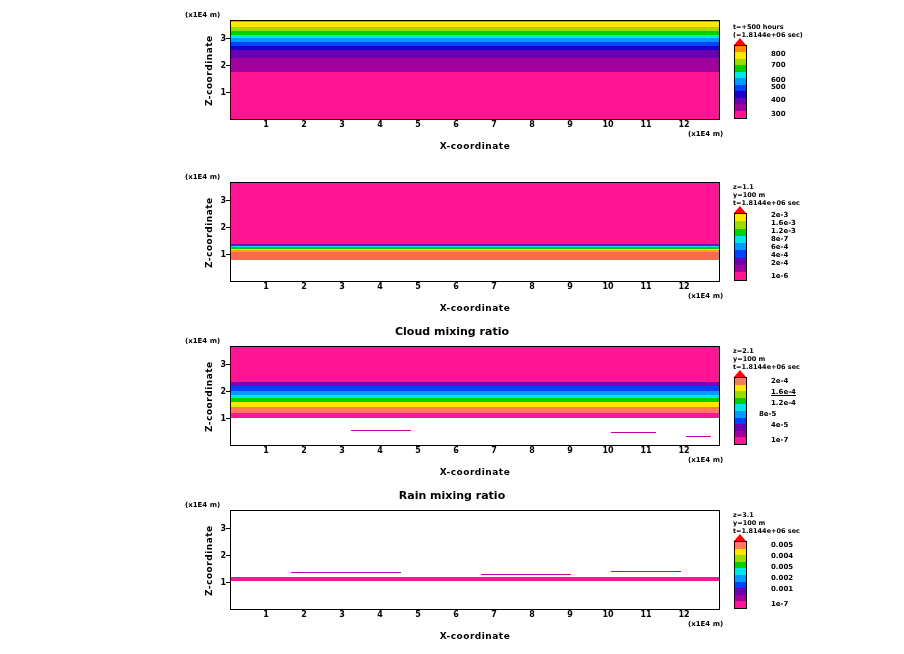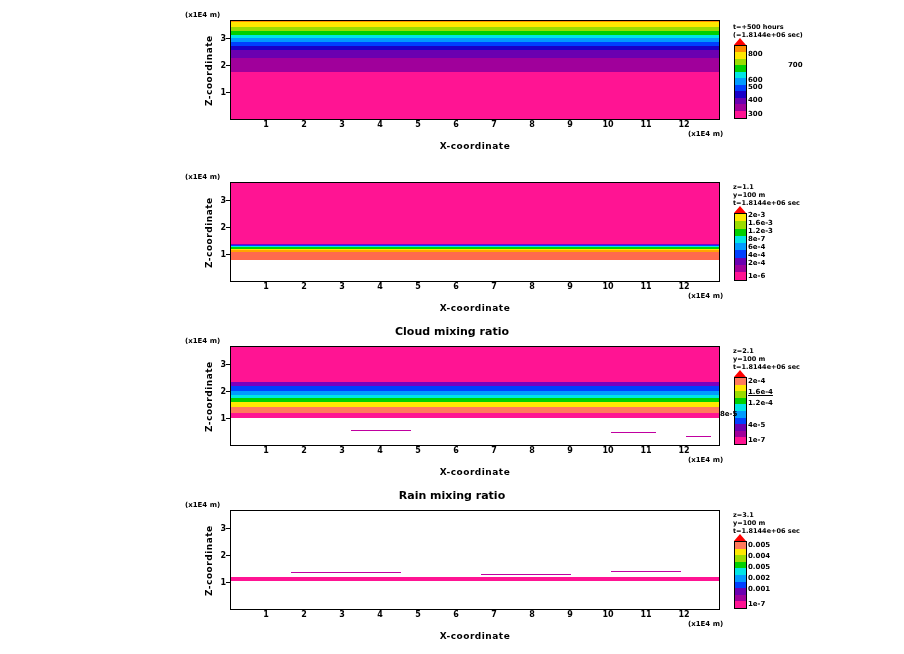--- a/index.html
+++ b/index.html
@@ -42,21 +42,21 @@
   .xlabel{
     position:absolute;font-size:9px;font-weight:bold;text-align:center;
     letter-spacing:.5px;
   }
   .units{position:absolute;font-size:7px;font-weight:bold;white-space:nowrap;}
   .xtick{position:absolute;font-size:8px;font-weight:bold;text-align:center;width:14px;}
   .ytick{position:absolute;font-size:8px;font-weight:bold;text-align:right;width:12px;}
   .tickmark{position:absolute;background:#000;}
   .cbar{position:absolute;width:11px;border:1px solid #000;}
   .cbseg{position:absolute;left:0;width:100%;}
-  .cbtick{position:absolute;font-size:7px;font-weight:bold;white-space:nowrap;color:#000;}
+  .cbtick{position:absolute;font-size:7px;font-weight:bold;white-space:nowrap;color:#000;padding-left:23px;}
   .cbarrow{position:absolute;width:0;height:0;}
   .meta{position:absolute;font-size:6.5px;font-weight:bold;color:#000;line-height:8px;white-space:nowrap;}
   .squiggle{position:absolute;height:1px;}
 </style>
 </head>
 <body>
 
 <div class="panel" style="top:0;height:160px;">
   <div class="units" style="left:185px;top:11px;">(x1E4 m)</div>
   <div class="zlabel" style="left:204px;top:106px;">Z-coordinate</div>
@@ -108,21 +108,21 @@
     <div class="cbseg" style="top:27%;height:9%;background:#00d000;"></div>
     <div class="cbseg" style="top:36%;height:9%;background:#00e5e5;"></div>
     <div class="cbseg" style="top:45%;height:9%;background:#009bff;"></div>
     <div class="cbseg" style="top:54%;height:9%;background:#0040ff;"></div>
     <div class="cbseg" style="top:63%;height:9%;background:#1a00c8;"></div>
     <div class="cbseg" style="top:72%;height:9%;background:#6b00b0;"></div>
     <div class="cbseg" style="top:81%;height:9%;background:#a0009b;"></div>
     <div class="cbseg" style="top:90%;height:10%;background:#ff1493;"></div>
   </div>
   <div class="cbtick" style="left:748px;top:50px;">800</div>
-  <div class="cbtick" style="left:748px;top:61px;margin-left:40px;">700</div>
+  <div class="cbtick" style="left:748px;top:61px;">700</div>
   <div class="cbtick" style="left:748px;top:76px;">600</div>
   <div class="cbtick" style="left:748px;top:83px;">500</div>
   <div class="cbtick" style="left:748px;top:96px;">400</div>
   <div class="cbtick" style="left:748px;top:110px;">300</div>
 
   <div class="meta" style="left:733px;top:23px;">t=+500 hours</div>
   <div class="meta" style="left:733px;top:31px;">(=1.8144e+06 sec)</div>
 </div>
 
 <div class="panel" style="top:160px;height:162px;">
@@ -249,21 +249,21 @@
     <div class="cbseg" style="top:40%;height:10%;background:#00e5e5;"></div>
     <div class="cbseg" style="top:50%;height:10%;background:#009bff;"></div>
     <div class="cbseg" style="top:60%;height:10%;background:#0040ff;"></div>
     <div class="cbseg" style="top:70%;height:10%;background:#6b00b0;"></div>
     <div class="cbseg" style="top:80%;height:10%;background:#a0009b;"></div>
     <div class="cbseg" style="top:90%;height:10%;background:#ff1493;"></div>
   </div>
   <div class="cbtick" style="left:748px;top:55px;">2e-4</div>
   <div class="cbtick" style="left:748px;top:66px;text-decoration:underline;">1.6e-4</div>
   <div class="cbtick" style="left:748px;top:77px;">1.2e-4</div>
-  <div class="cbtick" style="left:720px;top:88px;">8e-5</div>
+  <div class="cbtick" style="left:736px;top:88px;">8e-5</div>
   <div class="cbtick" style="left:748px;top:99px;">4e-5</div>
   <div class="cbtick" style="left:748px;top:114px;">1e-7</div>
 
   <div class="meta" style="left:733px;top:25px;">z=2.1</div>
   <div class="meta" style="left:733px;top:33px;">y=100 m</div>
   <div class="meta" style="left:733px;top:41px;">t=1.8144e+06 sec</div>
 </div>
 
 <div class="panel" style="top:484px;height:170px;">
   <div class="title" style="top:5px;">Rain mixing ratio</div>

